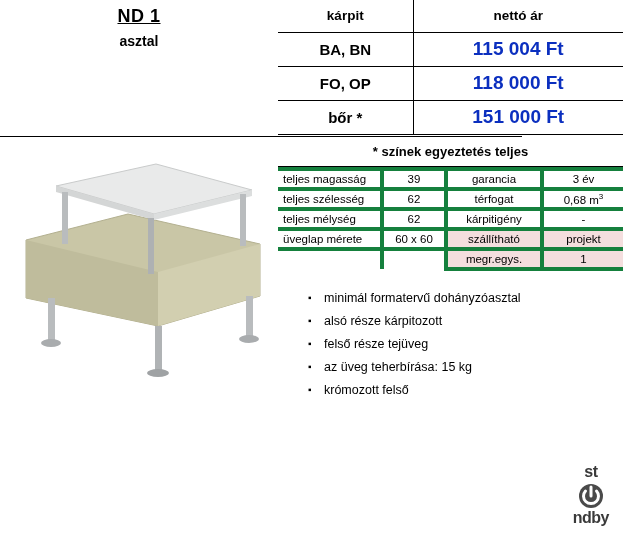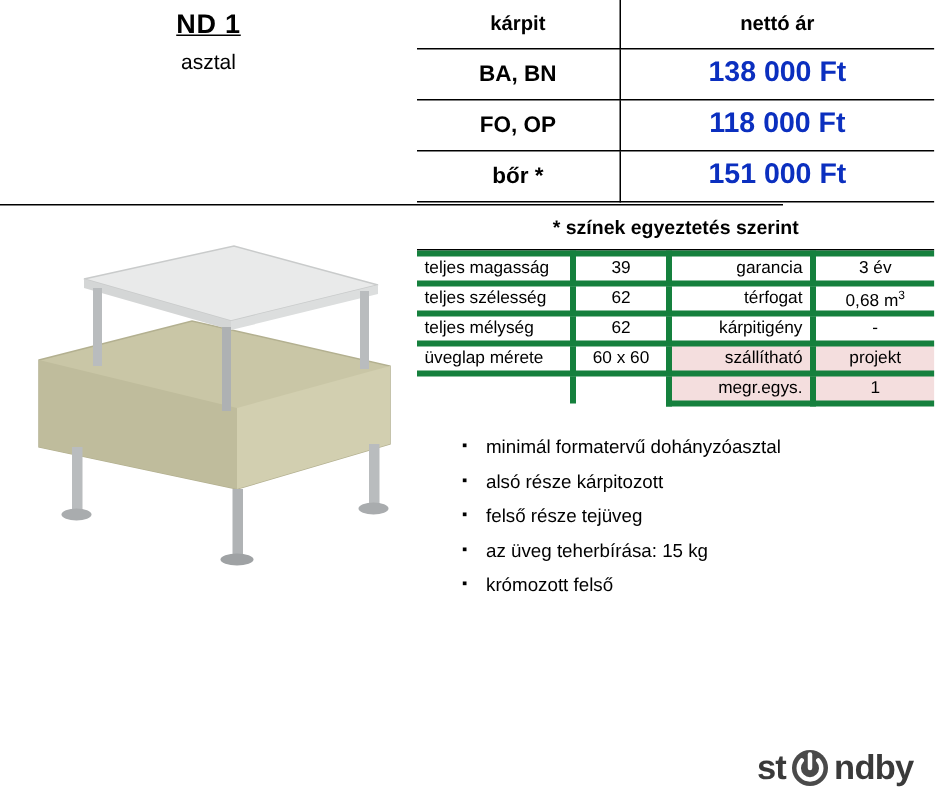--- a/index.html
+++ b/index.html
@@ -33,21 +33,21 @@
     padding-top: 6px;
   }
   .title-main {
     font-size: 18px;
     font-weight: bold;
     text-decoration: underline;
     letter-spacing: 0.5px;
   }
   .title-sub {
     font-size: 14px;
-    font-weight: normal;
+    font-weight: bold;
     margin-top: 6px;
   }
 
   .price-table {
     position: absolute;
     left: 278px; top: 0;
     width: 345px;
     border-collapse: collapse;
   }
   .price-table td, .price-table th {
@@ -100,21 +100,21 @@
   .spec-table td {
     border: 4px solid #15803d;
     height: 20px;
     padding: 0 5px;
     vertical-align: middle;
   }
   .spec-table td:first-child { border-left: none; }
   .spec-table td:last-child { border-right: none; }
   .spec-table .lbl { width: 104px; text-align: left; }
   .spec-table .val { width: 64px; text-align: center; }
-  .spec-table .lbl2 { width: 96px; text-align: right; }
+  .spec-table .lbl2 { width: 96px; text-align: center; }
   .spec-table .val2 { width: 81px; text-align: center; }
   .hl { background: #f4dede; }
   .sup { font-size: 8px; vertical-align: super; }
 
   
   .bullets {
     position: absolute;
     left: 288px; top: 272px;
     width: 330px;
     font-size: 12.5px;
@@ -136,24 +136,25 @@
     left: 8px; top: 148px;
     width: 268px; height: 240px;
   }
 
   
   .logo {
     position: absolute;
     right: 14px; bottom: 10px;
     display: flex;
     align-items: center;
-    font-size: 23px;
+    font-size: 16px;
     font-weight: bold;
     color: #3a3a3a;
     letter-spacing: -0.5px;
+    flex-direction: column;
   }
   .logo .mark {
     display: inline-block;
     width: 30px; height: 30px;
     margin: 0 1px;
     position: relative;
   }
   .logo-text { line-height: 1; }
 </style>
 </head>
@@ -169,35 +170,35 @@
     </div>
 
     <table class="price-table">
       <tbody>
           <tr>
         <td class="hdr">kárpit</td>
         <td class="hdr">nettó ár</td>
       </tr>
       <tr>
         <td class="cat">BA, BN</td>
-        <td class="price">138 000 Ft</td>
+        <td class="price">115 004 Ft</td>
       </tr>
       <tr>
         <td class="cat">FO, OP</td>
         <td class="price">118 000 Ft</td>
       </tr>
       <tr>
         <td class="cat">bőr *</td>
         <td class="price">151 000 Ft</td>
       </tr>
     </tbody>
       </table>
   </div>
 
-  <div class="note">* színek egyeztetés szerint</div>
+  <div class="note">* színek egyeztetés teljes</div>
 
   <table class="spec-table">
     <tbody>
         <tr>
       <td class="lbl">teljes magasság</td>
       <td class="val">39</td>
       <td class="lbl2">garancia</td>
       <td class="val2"><span>3 év</span></td>
     </tr>
     <tr>

